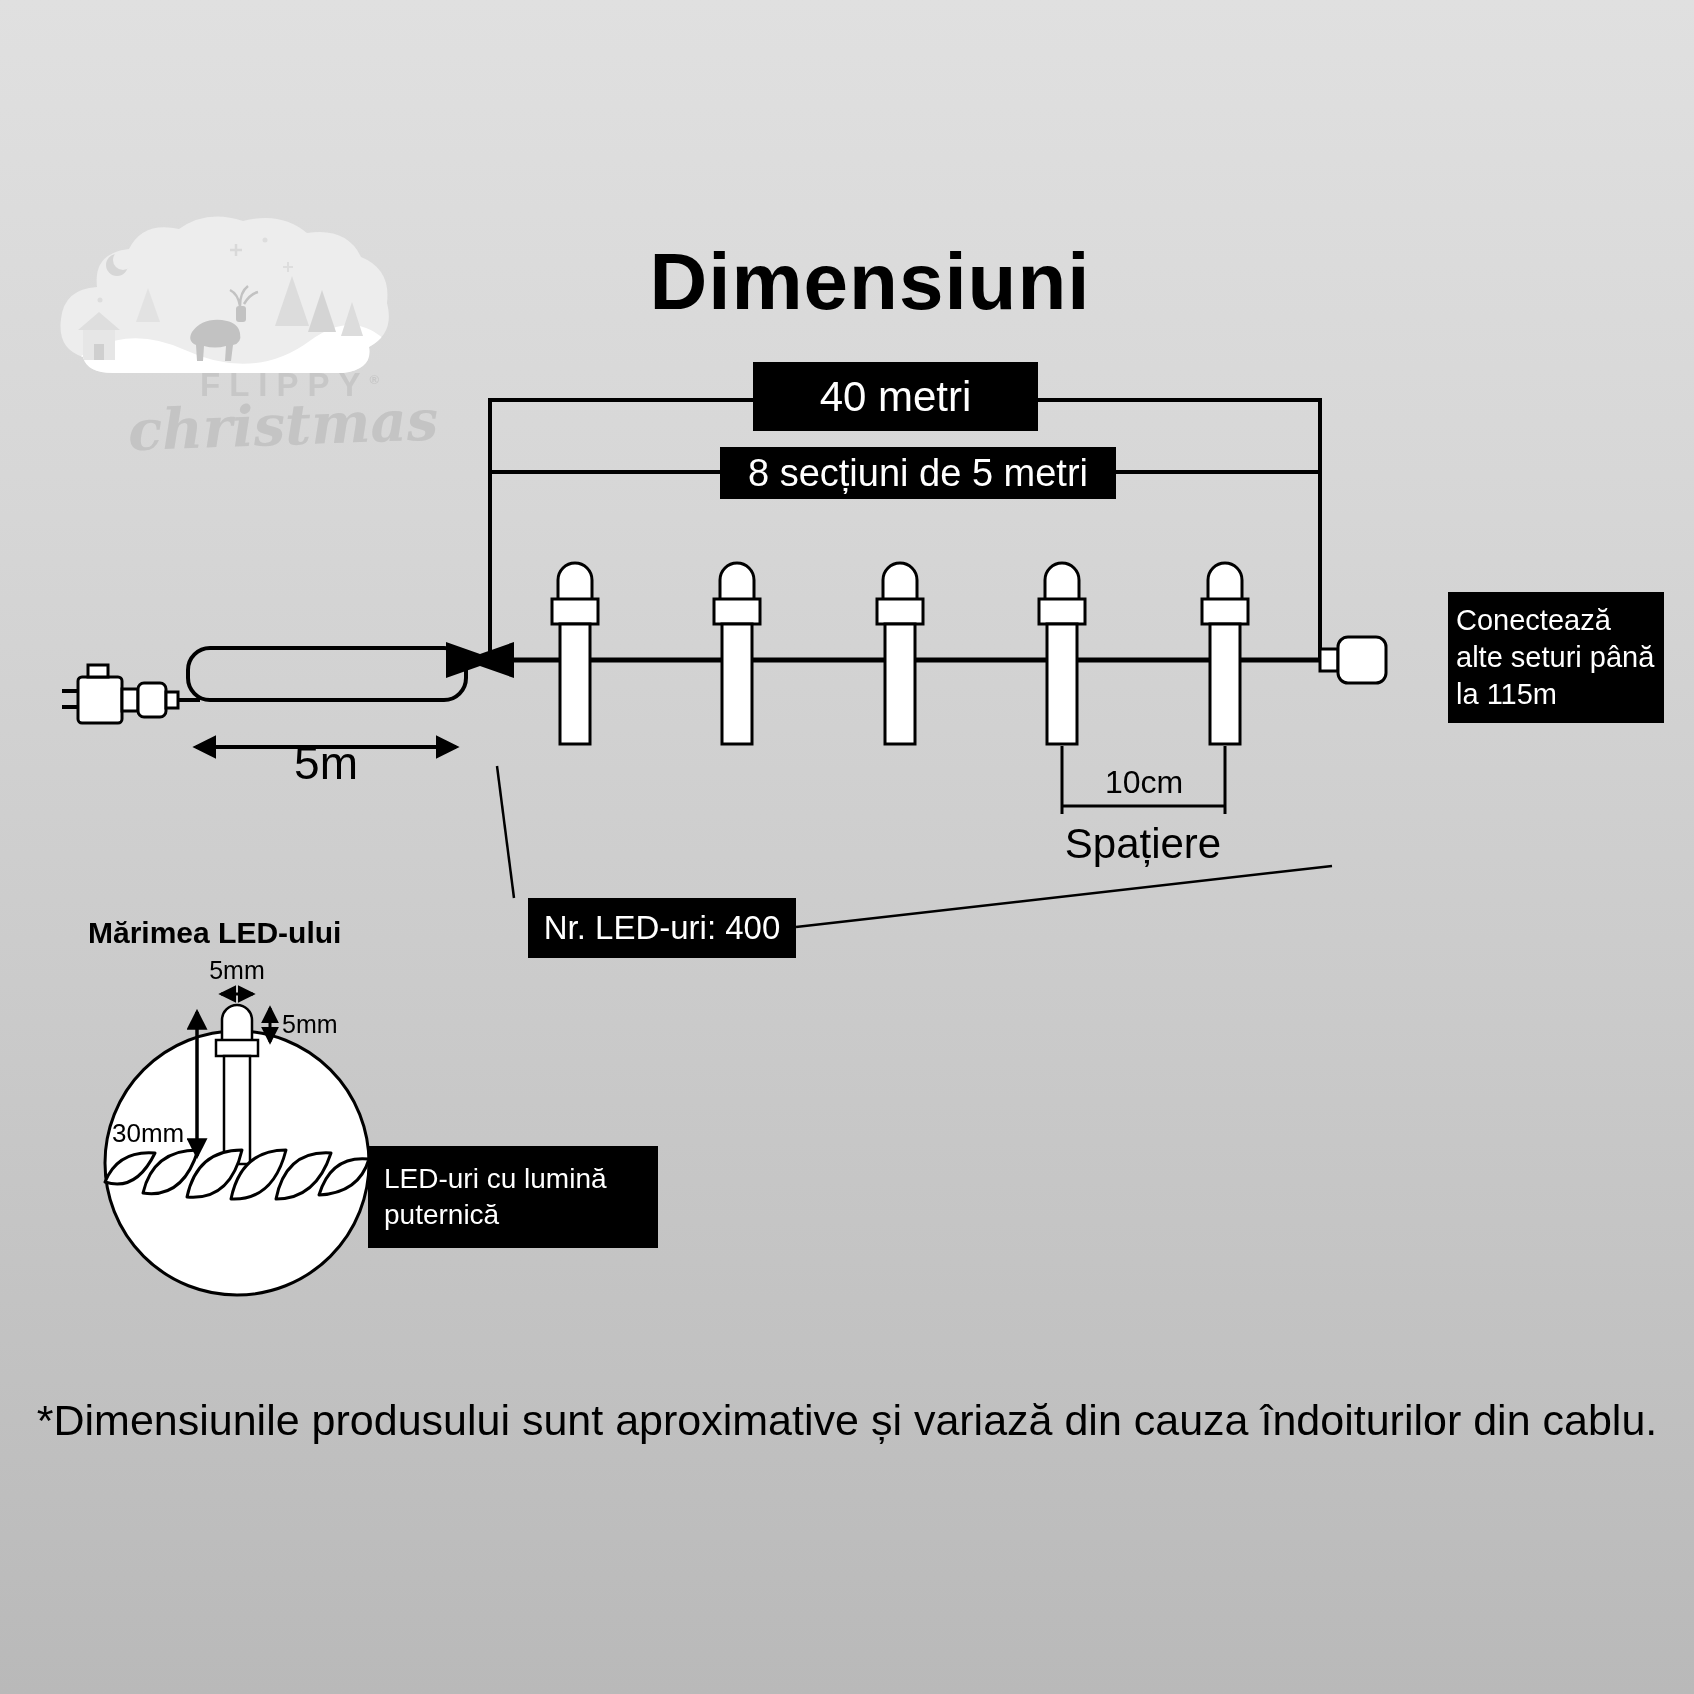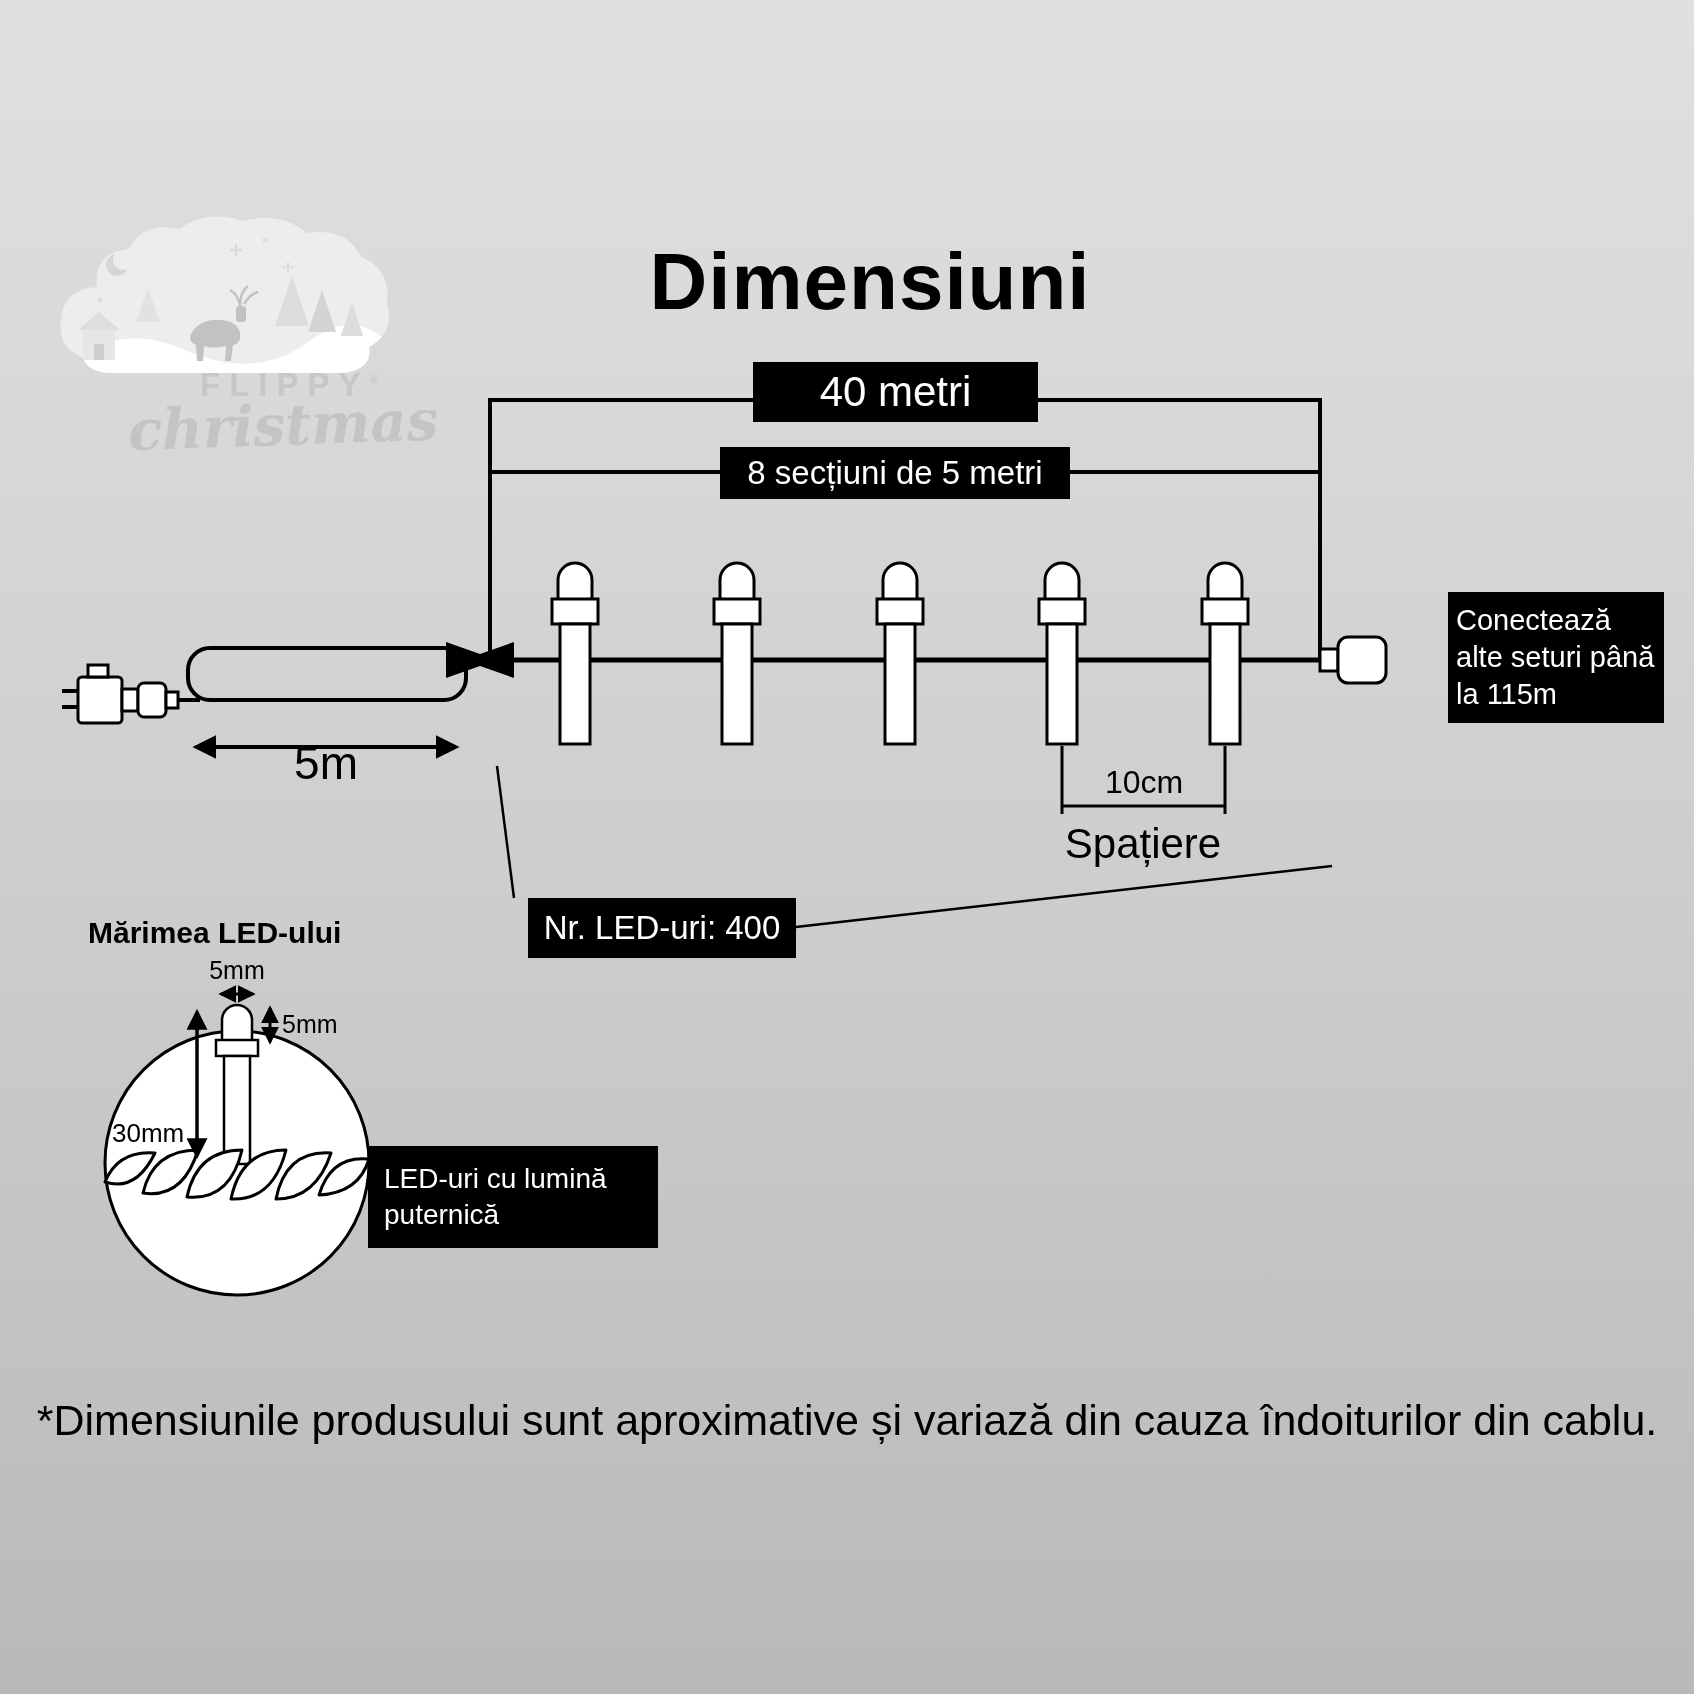--- a/index.html
+++ b/index.html
@@ -155,23 +155,23 @@
       <line x1="270" y1="1008" x2="270" y2="1042" stroke-width="3" marker-start="url(#ah)" marker-end="url(#ah)"></line>
       <line x1="197" y1="1012" x2="197" y2="1156" stroke-width="3.5" marker-start="url(#ah)" marker-end="url(#ah)"></line>
     </g>
   </svg>
 
   <div class="logo-brand"><span>FLIPPY</span><span class="logo-reg">®</span></div>
   <div class="logo-script">christmas</div>
 
   <div class="page-title">Dimensiuni</div>
 
-  <div class="blackbox" style="left:753px;top:362px;width:285px;height:60px;font-size:42px;">40 metri</div>
+  <div class="blackbox" style="left:753px;top:362px;width:285px;height:69px;font-size:42px;">40 metri</div>
 
-  <div class="blackbox" style="left:720px;top:447px;width:350px;height:52px;font-size:33px;">8 secțiuni de 5 metri</div>
+  <div class="blackbox" style="left:720px;top:447px;width:396px;height:52px;font-size:38px;">8 secțiuni de 5 metri</div>
 
   <div class="lbl center" style="left:266px;top:736px;width:120px;font-size:46px;">5m</div>
 
   <div class="blackbox leftalign" style="left:1448px;top:592px;width:216px;height:131px;font-size:29px;line-height:1.28;padding:10px 8px;">Conectează alte seturi până la 115m</div>
 
   <div class="lbl center" style="left:1082px;top:764px;width:124px;font-size:32px;">10cm</div>
 
   <div class="lbl center" style="left:1018px;top:820px;width:250px;font-size:42px;">Spațiere</div>
 
   <div class="blackbox" style="left:528px;top:898px;width:268px;height:60px;font-size:33px;">Nr. LED-uri: 400</div>

